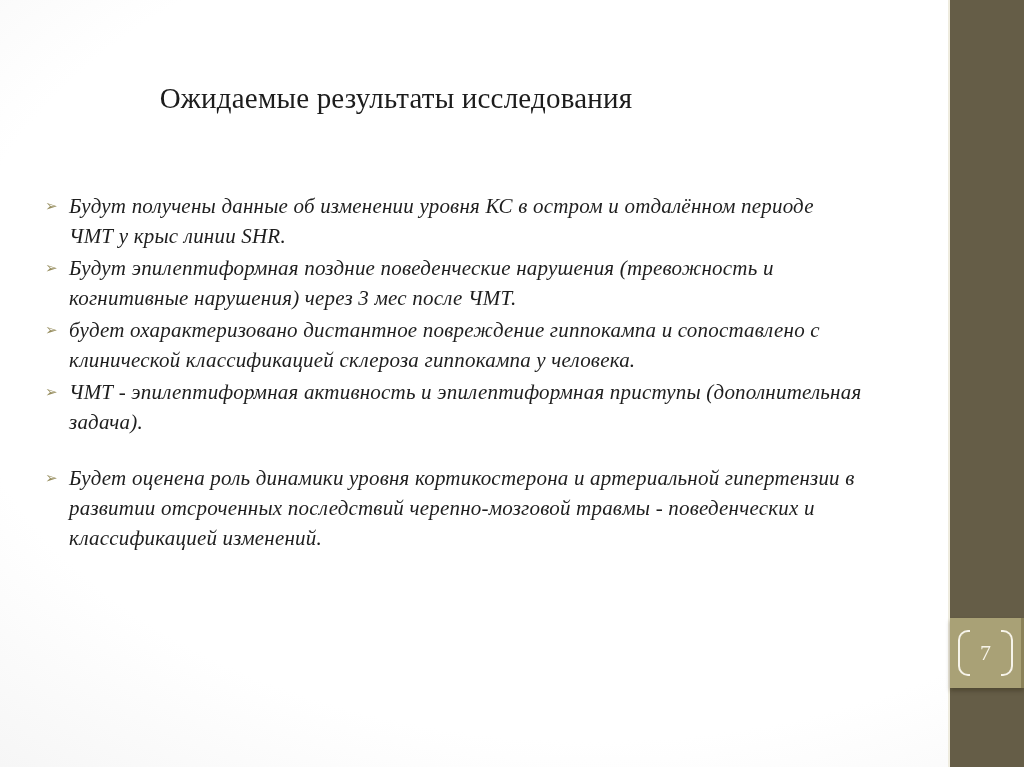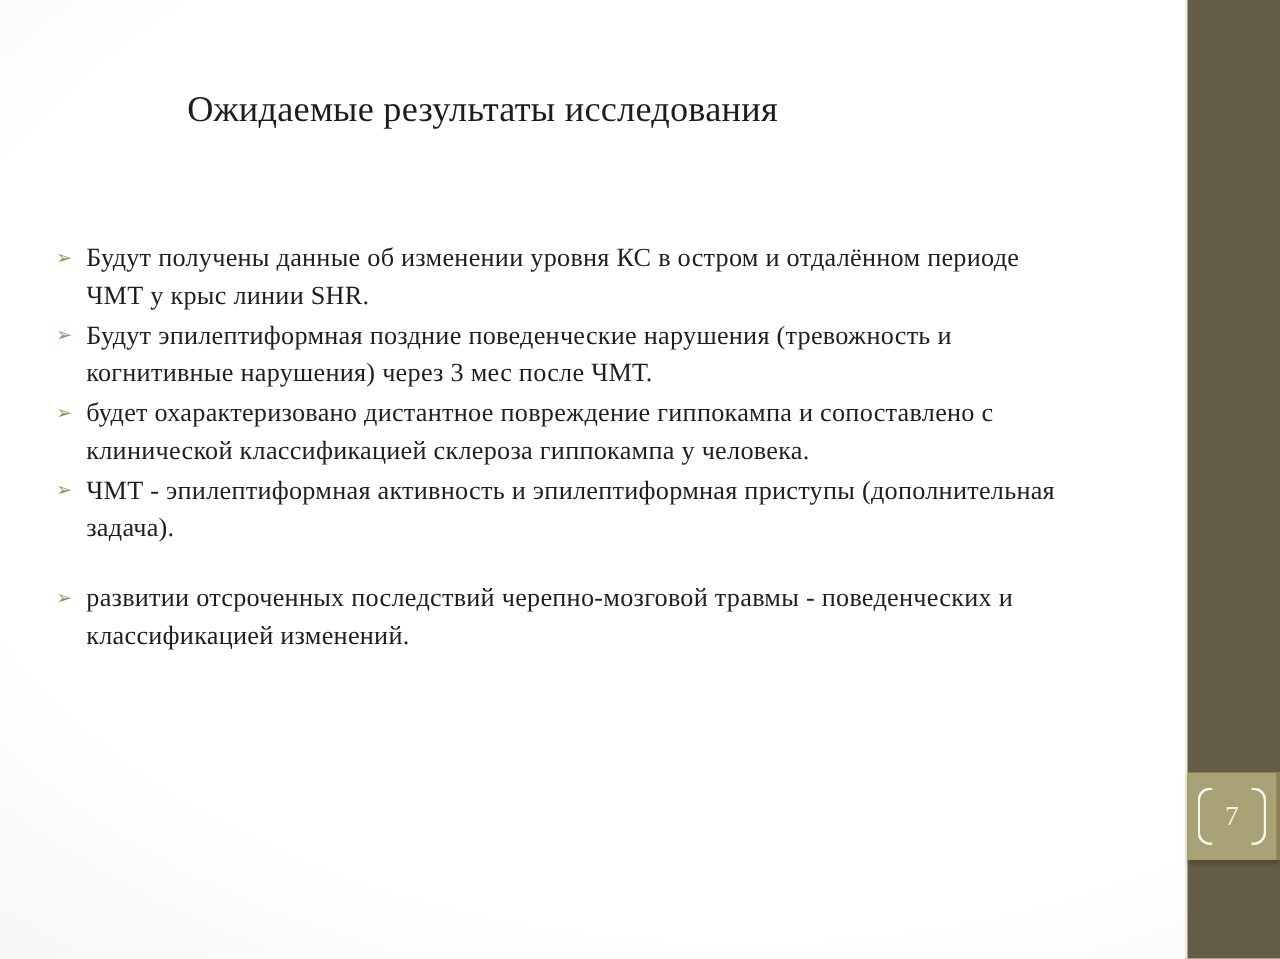--- a/index.html
+++ b/index.html
@@ -8,21 +8,21 @@
   .slide{
     position:relative;
     width:1024px;height:767px;
     background:radial-gradient(ellipse 120% 105% at 58% 42%, #ffffff 52%, #f4f4f4 78%, #e7e7e7 100%);
     overflow:hidden;
   }
 
   .title{
     position:absolute;
     top:70px; left:0; width:768px;
-    margin:2px;
+    margin:12px;
     text-align:center;
     font-size:29px;
     font-weight:400;
     color:#1c1c1c;
     letter-spacing:0.2px;
   }
 
   .content{
     position:absolute;
     top:191px; left:45px; width:880px;
@@ -37,21 +37,21 @@
 
   .marker{
     flex:0 0 24px;
     font-size:15px;
     line-height:30px;
     color:#978e5f;
     font-family:"DejaVu Sans", sans-serif;
     user-select:none;
   }
 
-  .lines{ flex:1; }
+  .lines{ flex:1;font-style:italic; }
   .line{
     font-size:21px;
     line-height:30px;
     color:#1e1e1e;
     letter-spacing:0.2px;
     white-space:nowrap;
   }
 
   .sidebar{
     position:absolute;
@@ -135,20 +135,21 @@
       <span class="marker">➢</span>
       <div class="lines">
         <div class="line">ЧМТ - эпилептиформная активность и эпилептиформная приступы (дополнительная</div>
         <div class="line">задача).</div>
       </div>
     </div>
 
     <div class="item spaced">
       <span class="marker">➢</span>
       <div class="lines">
+        <div class="line">Будет оценена роль динамики уровня кортикостерона и артериальной гипертензии в</div>
         <div class="line">развитии отсроченных последствий черепно-мозговой травмы - поведенческих и</div>
         <div class="line">классификацией изменений.</div>
       </div>
     </div>
 
   </div>
 
   <div class="sidebar">
     <div class="page-box">
       <span class="bracket left"></span>

